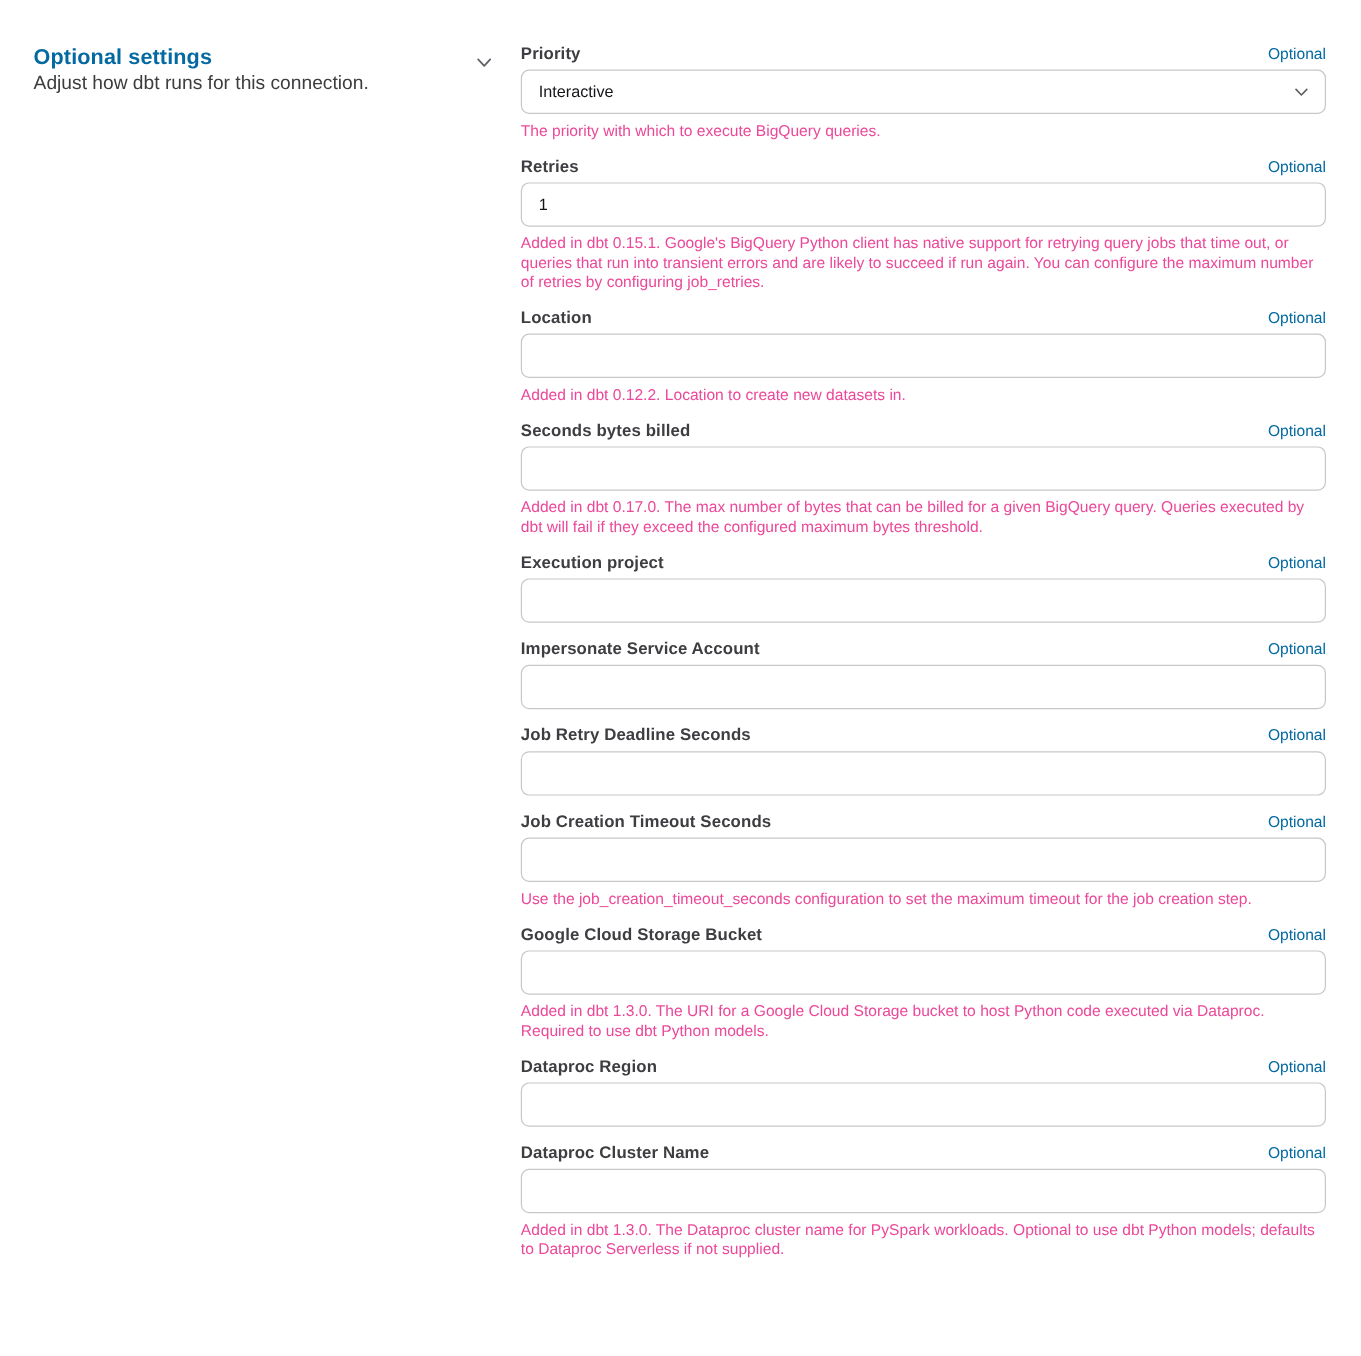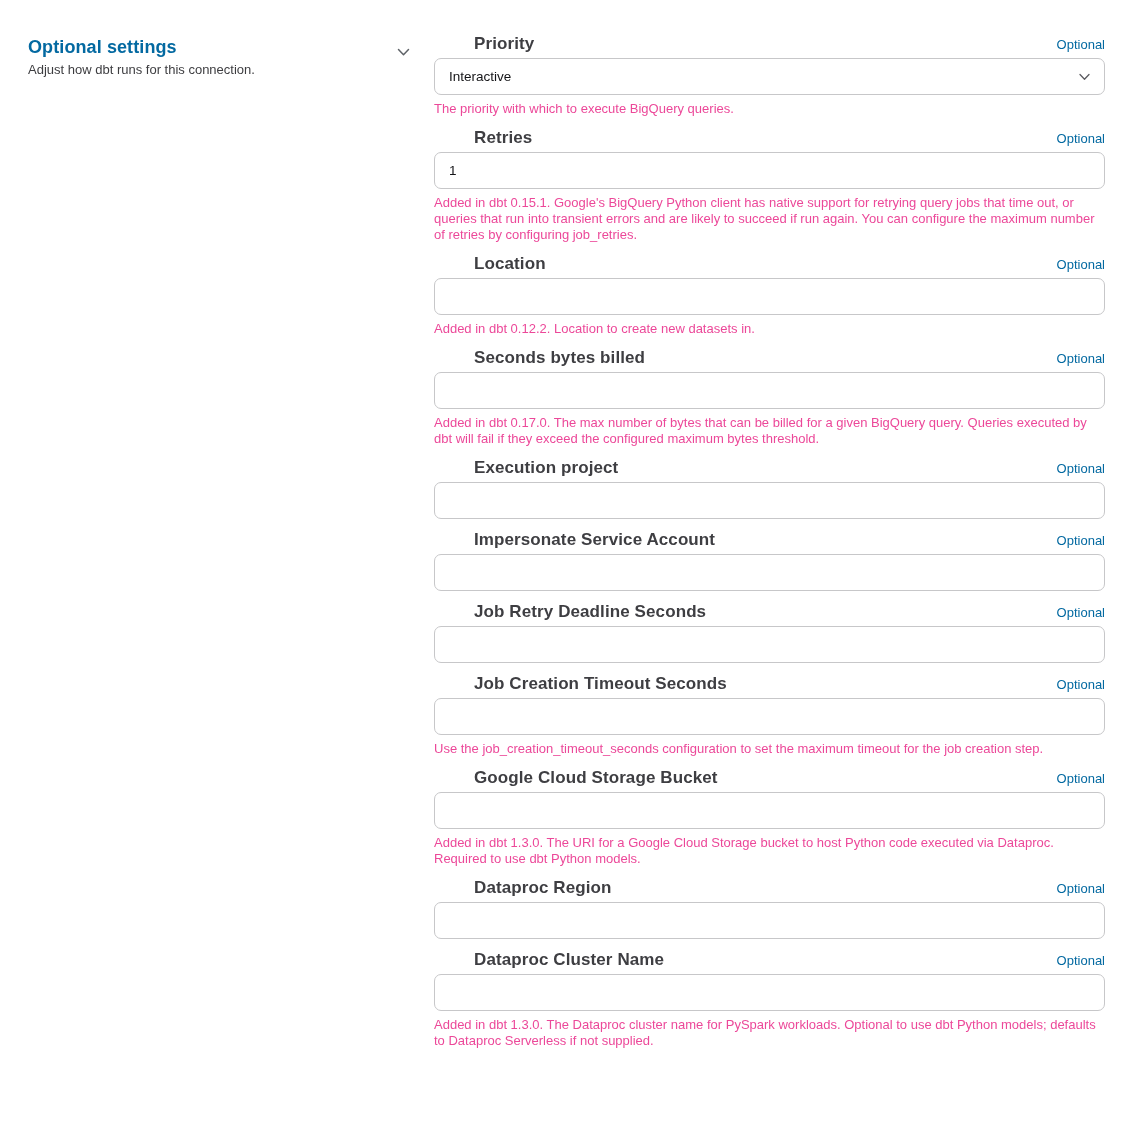--- a/index.html
+++ b/index.html
@@ -25,21 +25,21 @@
   }
   .section-title {
     font-size: 18px;
     line-height: 22px;
     font-weight: 700;
     color: #0369a1;
     letter-spacing: .1px;
   }
   .section-subtitle {
     margin-top: 4px;
-    font-size: 13px;
+    font-size: 16px;
     line-height: 16px;
     color: #3d3d40;
   }
   .collapse-btn {
     background: none;
     border: none;
     padding: 2px;
     margin-top: 10px;
     cursor: pointer;
     color: #5f6368;
@@ -52,26 +52,25 @@
     min-width: 0;
   }
   .field { margin-bottom: 13px; }
   .field-header {
     display: flex;
     justify-content: space-between;
     align-items: baseline;
     margin-bottom: 5px;
   }
   .field-label {
-    font-size: 17px;
+    font-size: 14px;
     line-height: 16px;
     font-weight: 700;
     color: #3e3e42;
     letter-spacing: .1px;
-    margin-left: 40px;
   }
   .optional-badge {
     font-size: 13px;
     line-height: 16px;
     font-weight: 400;
     color: #0369a1;
   }
   .text-input, .select-control {
     width: 100%;
     height: 37px;

